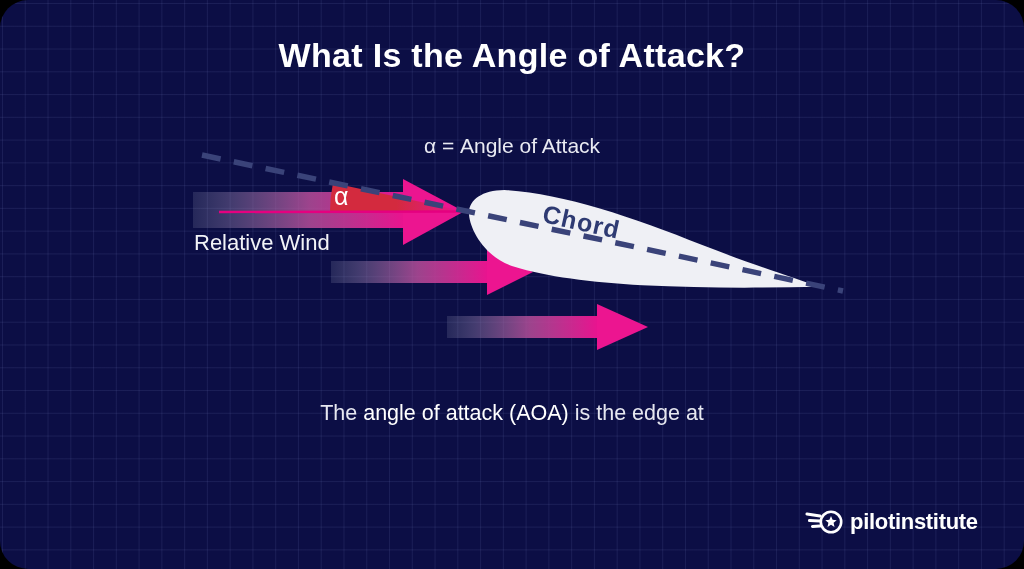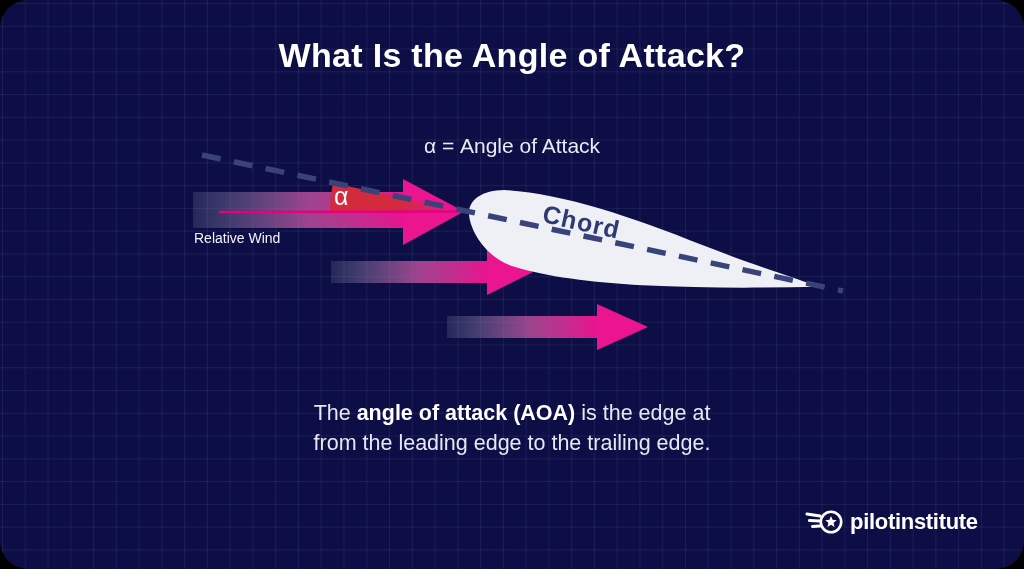--- a/index.html
+++ b/index.html
@@ -32,40 +32,40 @@
   .subtitle {
     position: absolute; top: 113px; left: 0; right: 0;
     text-align: center;
     color: #e9eaf2;
     font-size: 21px; font-weight: 400; margin-top: 21px;
   }
   .diagram-svg { position: absolute; inset: 0; width: 1024px; height: 569px; }
   .lbl { position: absolute; white-space: nowrap; }
   .relative-wind {
     left: 194px; top: 230px;
-    color: #f2f3f7; font-size: 14px; font-weight: 400;
+    color: #f2f3f7; font-size: 22px; font-weight: 400;
   }
   .alpha {
     left: 334px; top: 182px;
     color: #ffffff; font-size: 25px; font-weight: 500;
   }
   .chord {
     left: 543px; top: 199px;
     color: #2e3a72; font-size: 25px; font-weight: 600;
     letter-spacing: 1px;
     transform: rotate(12.5deg);
     transform-origin: left center;
   }
   .description {
     position: absolute; top: 398px; left: 0; right: 0;
     text-align: center;
     color: #e6e7f0;
     font-size: 21.5px; line-height: 30px; font-weight: 400;
   }
-  .description b { color: #ffffff; font-weight: 700; }
+  .description b { color: #ffffff; font-weight: 400; }
   .logo {
     position: absolute; left: 804px; top: 505px;
     display: flex; align-items: center; gap: 5px;
     height: 34px;
     text-align: right;
   }
   .logo-text {
     color: #ffffff; font-size: 22px; font-weight: 700;
     letter-spacing: -0.3px;
   }
@@ -119,21 +119,20 @@
   </svg>
 
   <div class="lbl relative-wind">Relative Wind</div>
 
   <div class="lbl alpha">α</div>
 
   <div class="lbl chord">Chord</div>
 
   <div class="description">
     <div><span>The </span><b>angle of attack (AOA)</b><span> is the edge at</span></div>
-    <div>from the leading edge to the trailing edge.</div>
   </div>
 
   <div class="logo">
     <svg width="41" height="32" viewBox="0 0 41 32" aria-hidden="true">
       <g stroke="#ffffff" stroke-width="3.1" stroke-linecap="round" fill="none">
         <line x1="16" y1="10" x2="3" y2="8"></line>
         <line x1="16" y1="15" x2="5.5" y2="14.5"></line>
         <line x1="16" y1="20" x2="8.5" y2="20.5"></line>
       </g>
       <circle cx="27" cy="16" r="10.2" fill="none" stroke="#ffffff" stroke-width="2.6"></circle>

